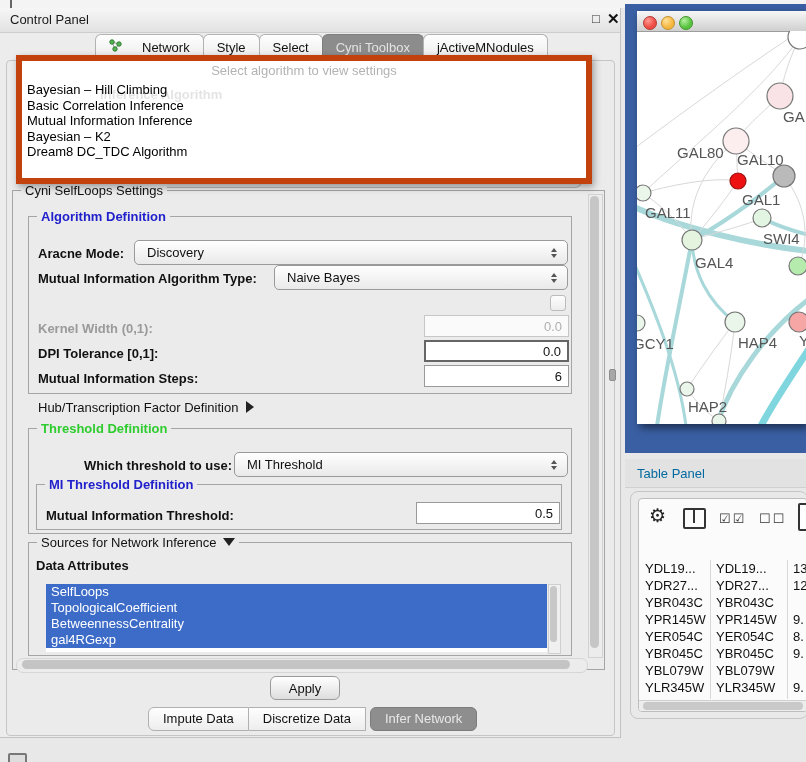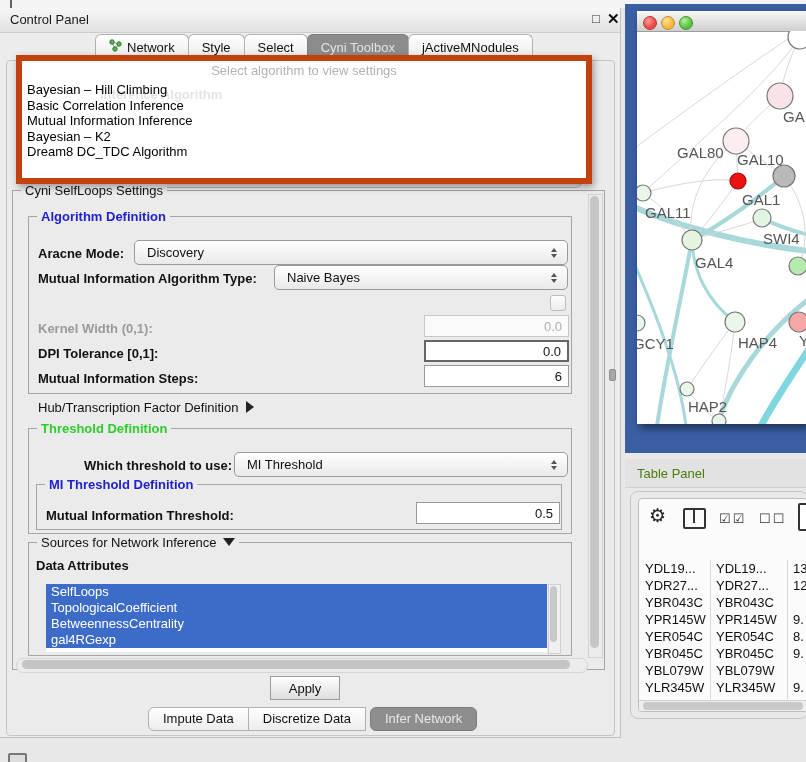--- a/index.html
+++ b/index.html
@@ -13,21 +13,21 @@
   #control-panel{left:0;top:8px;width:620px;height:729px;background:#ececec;
                  border-right:1px solid #c2c2c2;border-bottom:1px solid #c2c2c2;}
   #cp-titlebar{left:0;top:8px;width:620px;height:24px;background:linear-gradient(#f6f6f6,#e2e2e2);
                border-bottom:1px solid #cdcdcd;}
   #cp-title{left:10px;top:12px;font-size:13px;color:#1a1a1a;}
   #cp-float{left:592px;top:11px;font-size:13px;color:#333;}
   #cp-close{left:607px;top:10px;font-size:15px;font-weight:bold;color:#111;}
 
   
   #tab-bar{left:95px;top:34px;height:25px;display:flex;align-items:flex-end;}
-  .tab{display:flex;align-items:center;gap:5px;padding:0 13px;height:24px;
+  .tab{display:flex;align-items:center;gap:20px;padding:0 13px;height:24px;
        background:linear-gradient(#fefefe,#ececec);border:1px solid #b2b2b2;border-bottom:none;
        border-radius:6px 6px 0 0;font-size:13px;color:#111;margin-right:-1px;}
   .tab.selected{background:#8c8c8c;color:#e3e3e3;border-color:#7e7e7e;}
 
   #content-panel{left:6px;top:60px;width:607px;height:674px;background:#ebebeb;
                  border:1px solid #c5c5c5;border-radius:4px;}
 
   
   #algo-popup{left:16px;top:55px;width:564px;height:117px;background:rgba(255,255,255,0.97);
               border:6px solid #c2410c;box-shadow:2px 3px 7px rgba(0,0,0,0.35);z-index:50;}
@@ -75,21 +75,21 @@
   #attr-vscroll{left:548px;top:584px;width:11px;height:68px;background:#f0f0f0;border:1px solid #cfcfcf;}
   #attr-vthumb{left:1px;top:1px;width:7px;height:56px;background:#c8c8c8;border-radius:4px;}
 
   
   #settings-vscroll{left:588px;top:194px;width:13px;height:462px;background:#ececec;border:1px solid #d2d2d2;}
   #settings-vthumb{left:1px;top:1px;width:9px;height:452px;background:#c6c6c6;border-radius:5px;}
   #settings-hscroll{left:16px;top:658px;width:570px;height:13px;background:#ececec;border:1px solid #d6d6d6;border-radius:7px;}
   #settings-hthumb{left:5px;top:1px;width:548px;height:9px;background:#c4c4c4;border-radius:5px;}
 
   #apply-btn{left:270px;top:676px;width:68px;height:22px;background:linear-gradient(#ffffff,#dedede);
-             border:1px solid #9a9a9a;border-radius:0;font-size:13px;display:flex;align-items:center;justify-content:center;}
+             border:1px solid #9a9a9a;border-radius:6px;font-size:13px;display:flex;align-items:center;justify-content:center;}
 
   
   #bottom-tabs{left:148px;top:707px;display:flex;align-items:center;}
   .btab{padding:0 14px;height:22px;line-height:22px;font-size:13px;background:linear-gradient(#fefefe,#ededed);
         border:1px solid #b0b0b0;border-left:none;}
   .btab:first-child{border-left:1px solid #b0b0b0;border-radius:6px 0 0 6px;}
   .btab.selected{background:#8e8e8e;color:#e8e8e8;border:1px solid #7c7c7c;border-radius:6px;margin-left:4px;}
 
   #corner-icon{left:8px;top:753px;width:15px;height:12px;border:2px solid #777;background:#ddd;border-radius:2px;}
 
@@ -100,21 +100,21 @@
                 border-bottom:1px solid #9e9e9e;border-radius:5px 0 0 0;}
   .light{position:absolute;top:5px;width:12px;height:12px;border-radius:50%;}
   #light-red{left:6px;background:radial-gradient(circle at 35% 30%,#ff9a94,#ee4b42 60%);border:1px solid #b03832;}
   #light-yellow{left:24px;background:radial-gradient(circle at 35% 30%,#ffe09a,#f5b63e 60%);border:1px solid #c28f2c;}
   #light-green{left:42px;background:radial-gradient(circle at 35% 30%,#b4f0a0,#58c33e 60%);border:1px solid #3f9327;}
   #net-canvas{left:0;top:20px;width:169px;height:393px;overflow:hidden;}
   #splitter-dot{left:609px;top:369px;width:5px;height:10px;background:#a8a8a8;border:1px solid #8e8e8e;border-radius:2px;}
 
   
   #table-panel-bar{left:625px;top:459px;width:181px;height:28px;background:#e2e2e2;border-bottom:1px solid #d0d0d0;}
-  #table-panel-title{left:12px;top:7px;font-size:13px;color:#4d7c0f;}
+  #table-panel-title{left:12px;top:7px;font-size:13px;color:#0369a1;}
   #table-outer{left:630px;top:491px;width:176px;height:226px;background:#e9e9e9;border:1px solid #c6c6c6;border-radius:8px;}
   #table-inner{left:638px;top:498px;width:168px;height:212px;background:#fbfbfb;border:1px solid #bdbdbd;border-radius:4px;overflow:hidden;}
   #tbl-gear{left:10px;top:5px;font-size:19px;color:#222;}
   #tbl-colicon{left:44px;top:9px;width:19px;height:17px;border:2px solid #333;border-radius:2px;}
   #tbl-colicon div{position:absolute;left:8px;top:0;width:2px;height:13px;background:#333;}
   #tbl-checks{left:80px;top:12px;font-size:13px;letter-spacing:2px;color:#333;}
   #tbl-boxes{left:120px;top:12px;font-size:13px;letter-spacing:2px;color:#333;}
   #tbl-docicon{left:159px;top:4px;width:16px;height:24px;border:2px solid #333;background:#fff;border-radius:2px;}
   #tbl-header{left:0;top:42px;width:100%;height:18px;border-top:1px solid #a8a8a8;border-bottom:1px solid #a8a8a8;}
   .hcell{position:absolute;top:0;height:18px;line-height:18px;font-size:13px;text-align:center;

